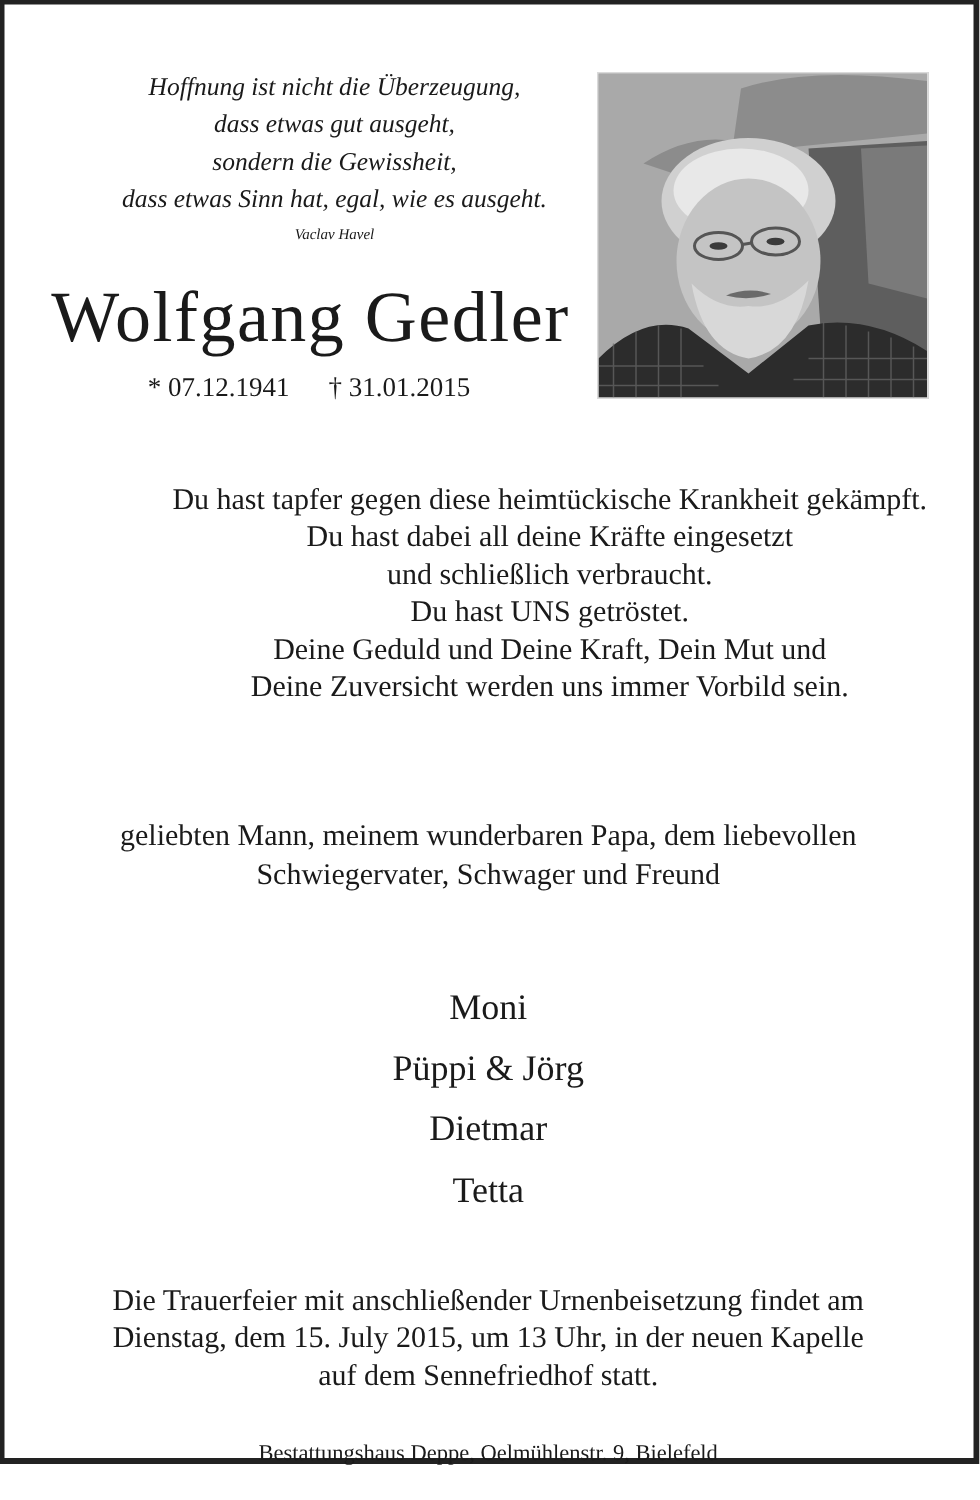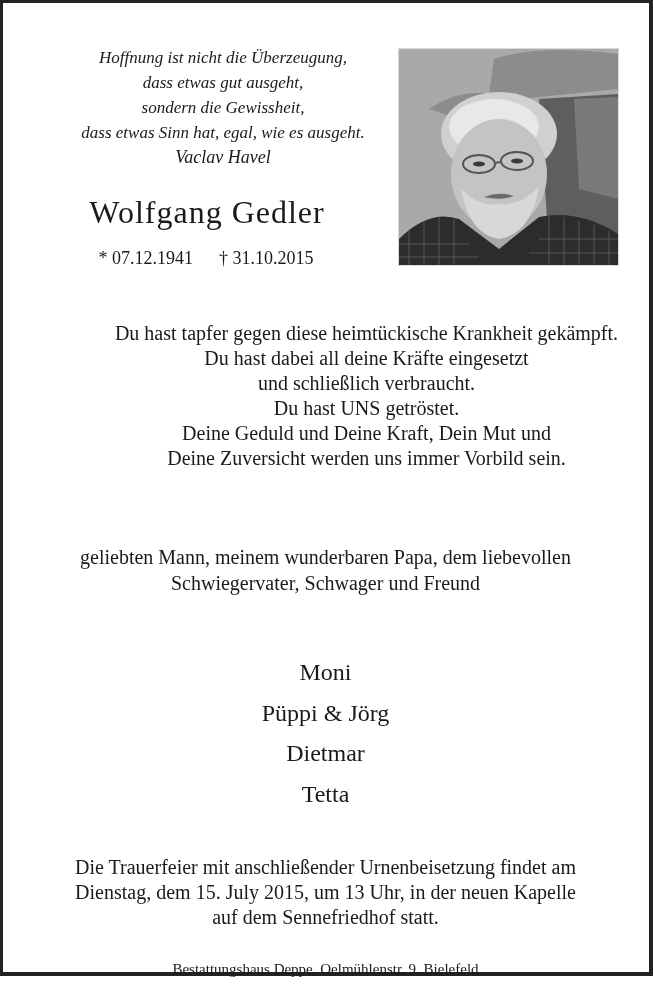--- a/index.html
+++ b/index.html
@@ -15,24 +15,24 @@
       background: #fff;
       color: #1a1a1a;
       font-family: "Liberation Serif", "DejaVu Serif", serif;
     }
     .abs { position: absolute; }
     .center { text-align: center; }
     .quote {
       left: 40px; width: 360px; top: 42px;
       font-style: italic; font-size: 17px; line-height: 25px;
     }
-    .quote .author { font-size: 18px; line-height: 20px; margin-top: 2px; }
+    .quote .author { font-size: 10px; line-height: 20px; margin-top: 2px; }
     .name {
       left: 0; width: 400px; top: 183px;
-      font-size: 32px; letter-spacing: 1px; line-height: 52px;
+      font-size: 48px; letter-spacing: 1px; line-height: 52px;
       padding-left: 8px; box-sizing: border-box;
     }
     .dates {
       left: 0; width: 400px; top: 243px;
       font-size: 18px; line-height: 24px; padding-left: 6px; box-sizing: border-box;
     }
     .dates span { display: inline-block; }
     .dates .gap { width: 26px; }
     .photo {
       left: 395px; top: 45px; width: 219px; height: 216px;
@@ -70,21 +70,21 @@
     <span class="line">Hoffnung ist nicht die Überzeugung,</span>
     <span class="line">dass etwas gut ausgeht,</span>
     <span class="line">sondern die Gewissheit,</span>
     <span class="line">dass etwas Sinn hat, egal, wie es ausgeht.</span>
     <div class="author">Vaclav Havel</div>
   </div>
 
   <div class="abs name center">Wolfgang Gedler</div>
 
   <div class="abs dates center">
-    <span>* 07.12.1941</span><span class="gap"></span><span>† 31.10.2015</span>
+    <span>* 07.12.1941</span><span class="gap"></span><span>† 31.01.2015</span>
   </div>
 
   <div class="abs photo" title="Portrait photo of Wolfgang Gedler (black and white)">
     <svg width="219" height="216" viewBox="0 0 219 216">
       <rect x="0" y="0" width="219" height="216" fill="#a9a9a9"></rect>
 
       <path d="M30 60 Q60 40 90 45 L95 10 Q140 -5 219 5 L219 40 L120 50 L60 70 Z" fill="#8c8c8c"></path>
       <path d="M140 50 L219 45 L219 200 L150 200 Z" fill="#5e5e5e"></path>
       <path d="M175 50 L219 48 L219 150 L180 140 Z" fill="#7a7a7a"></path>
 

